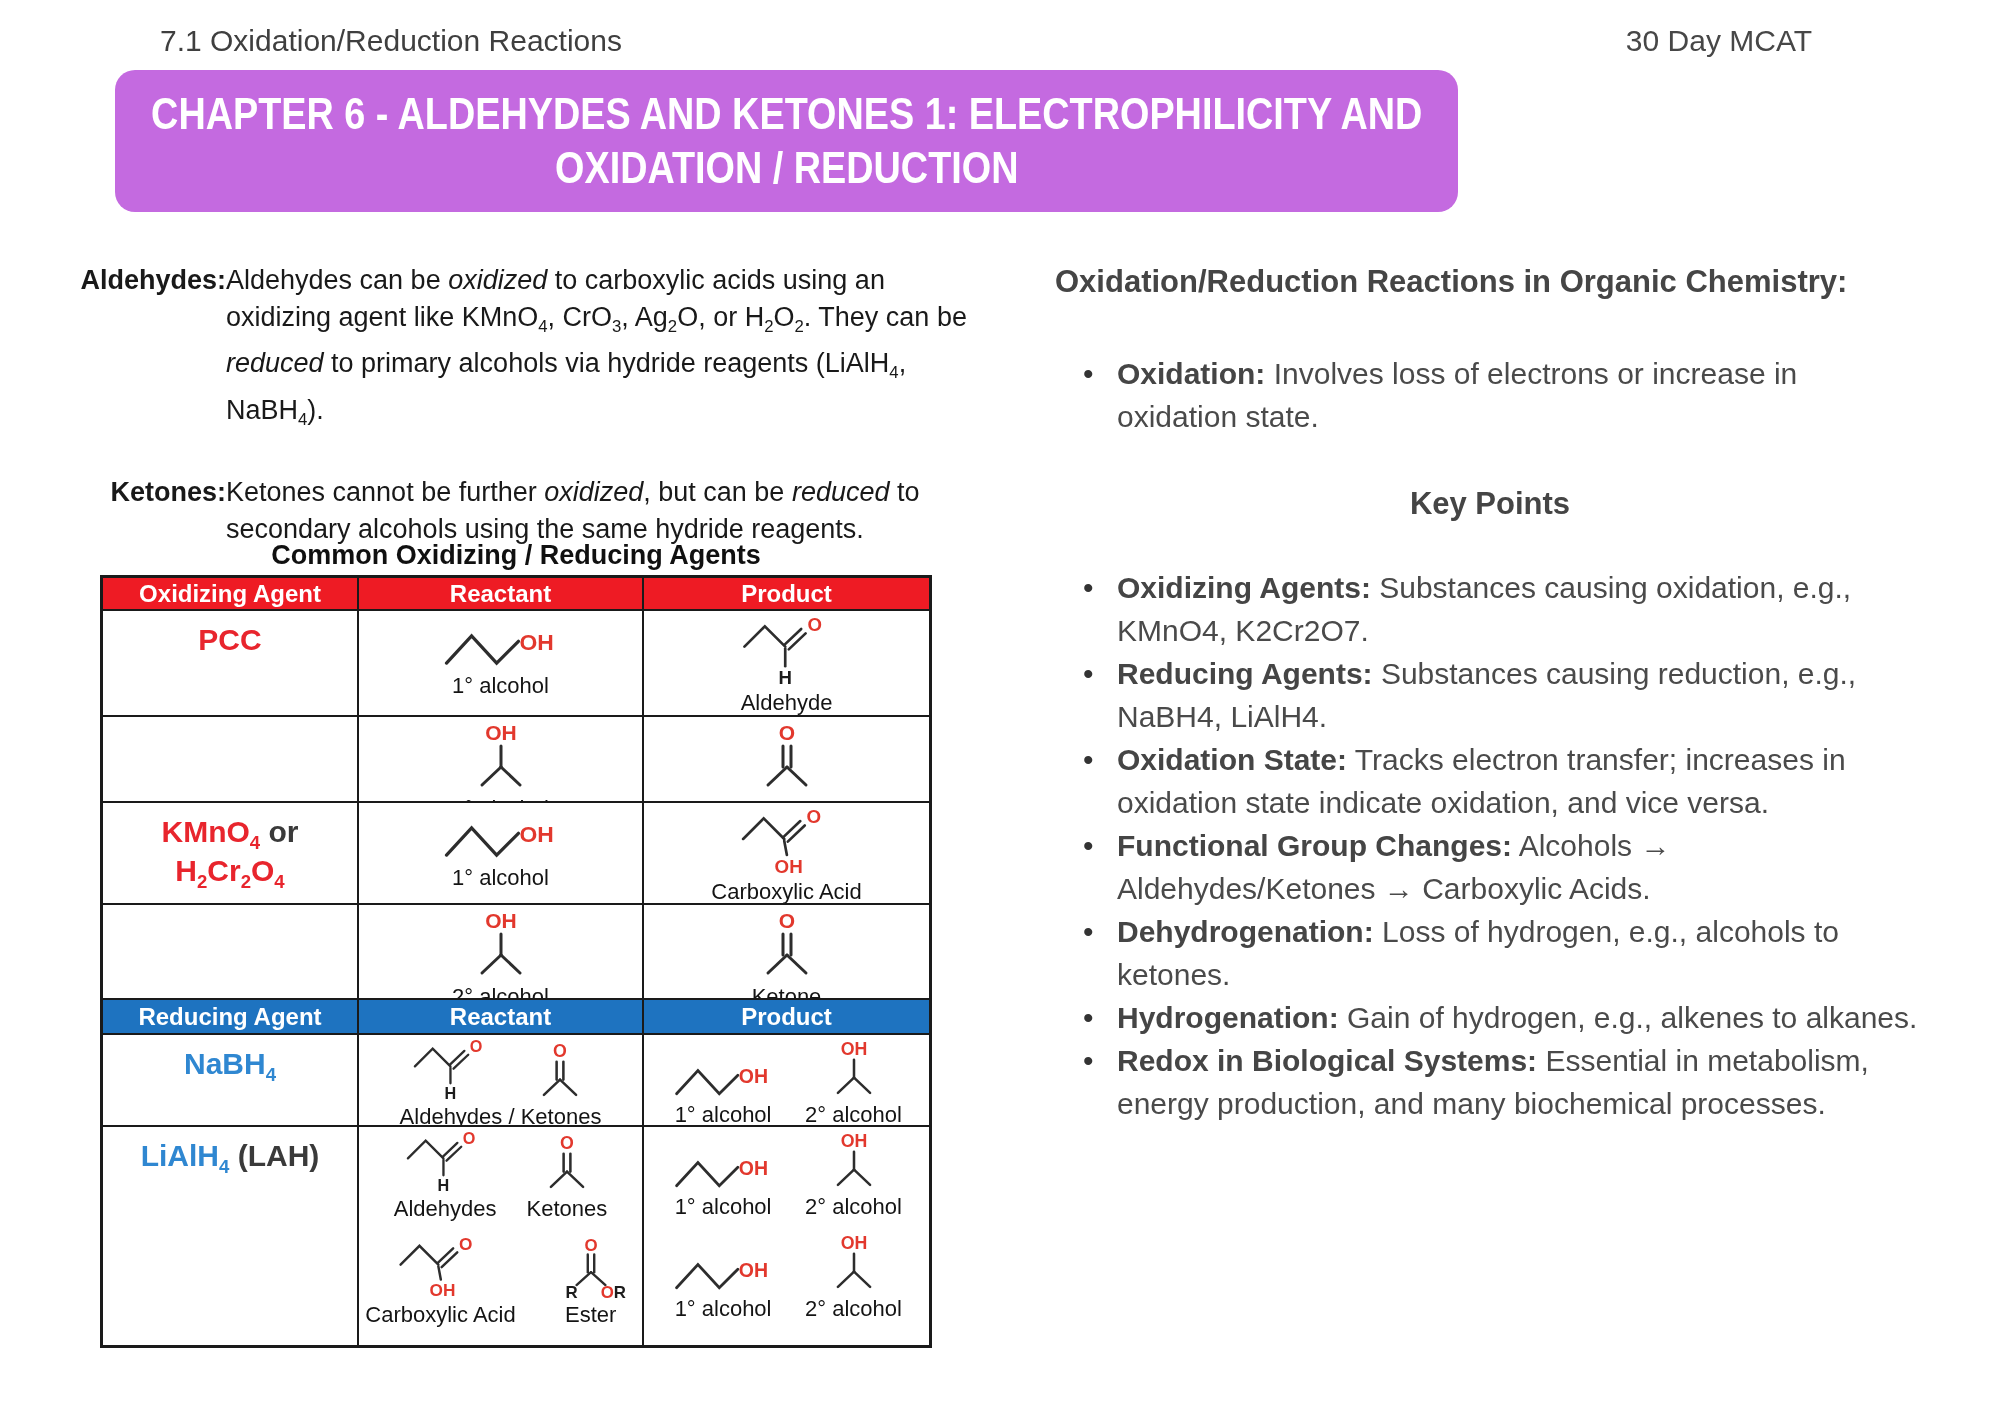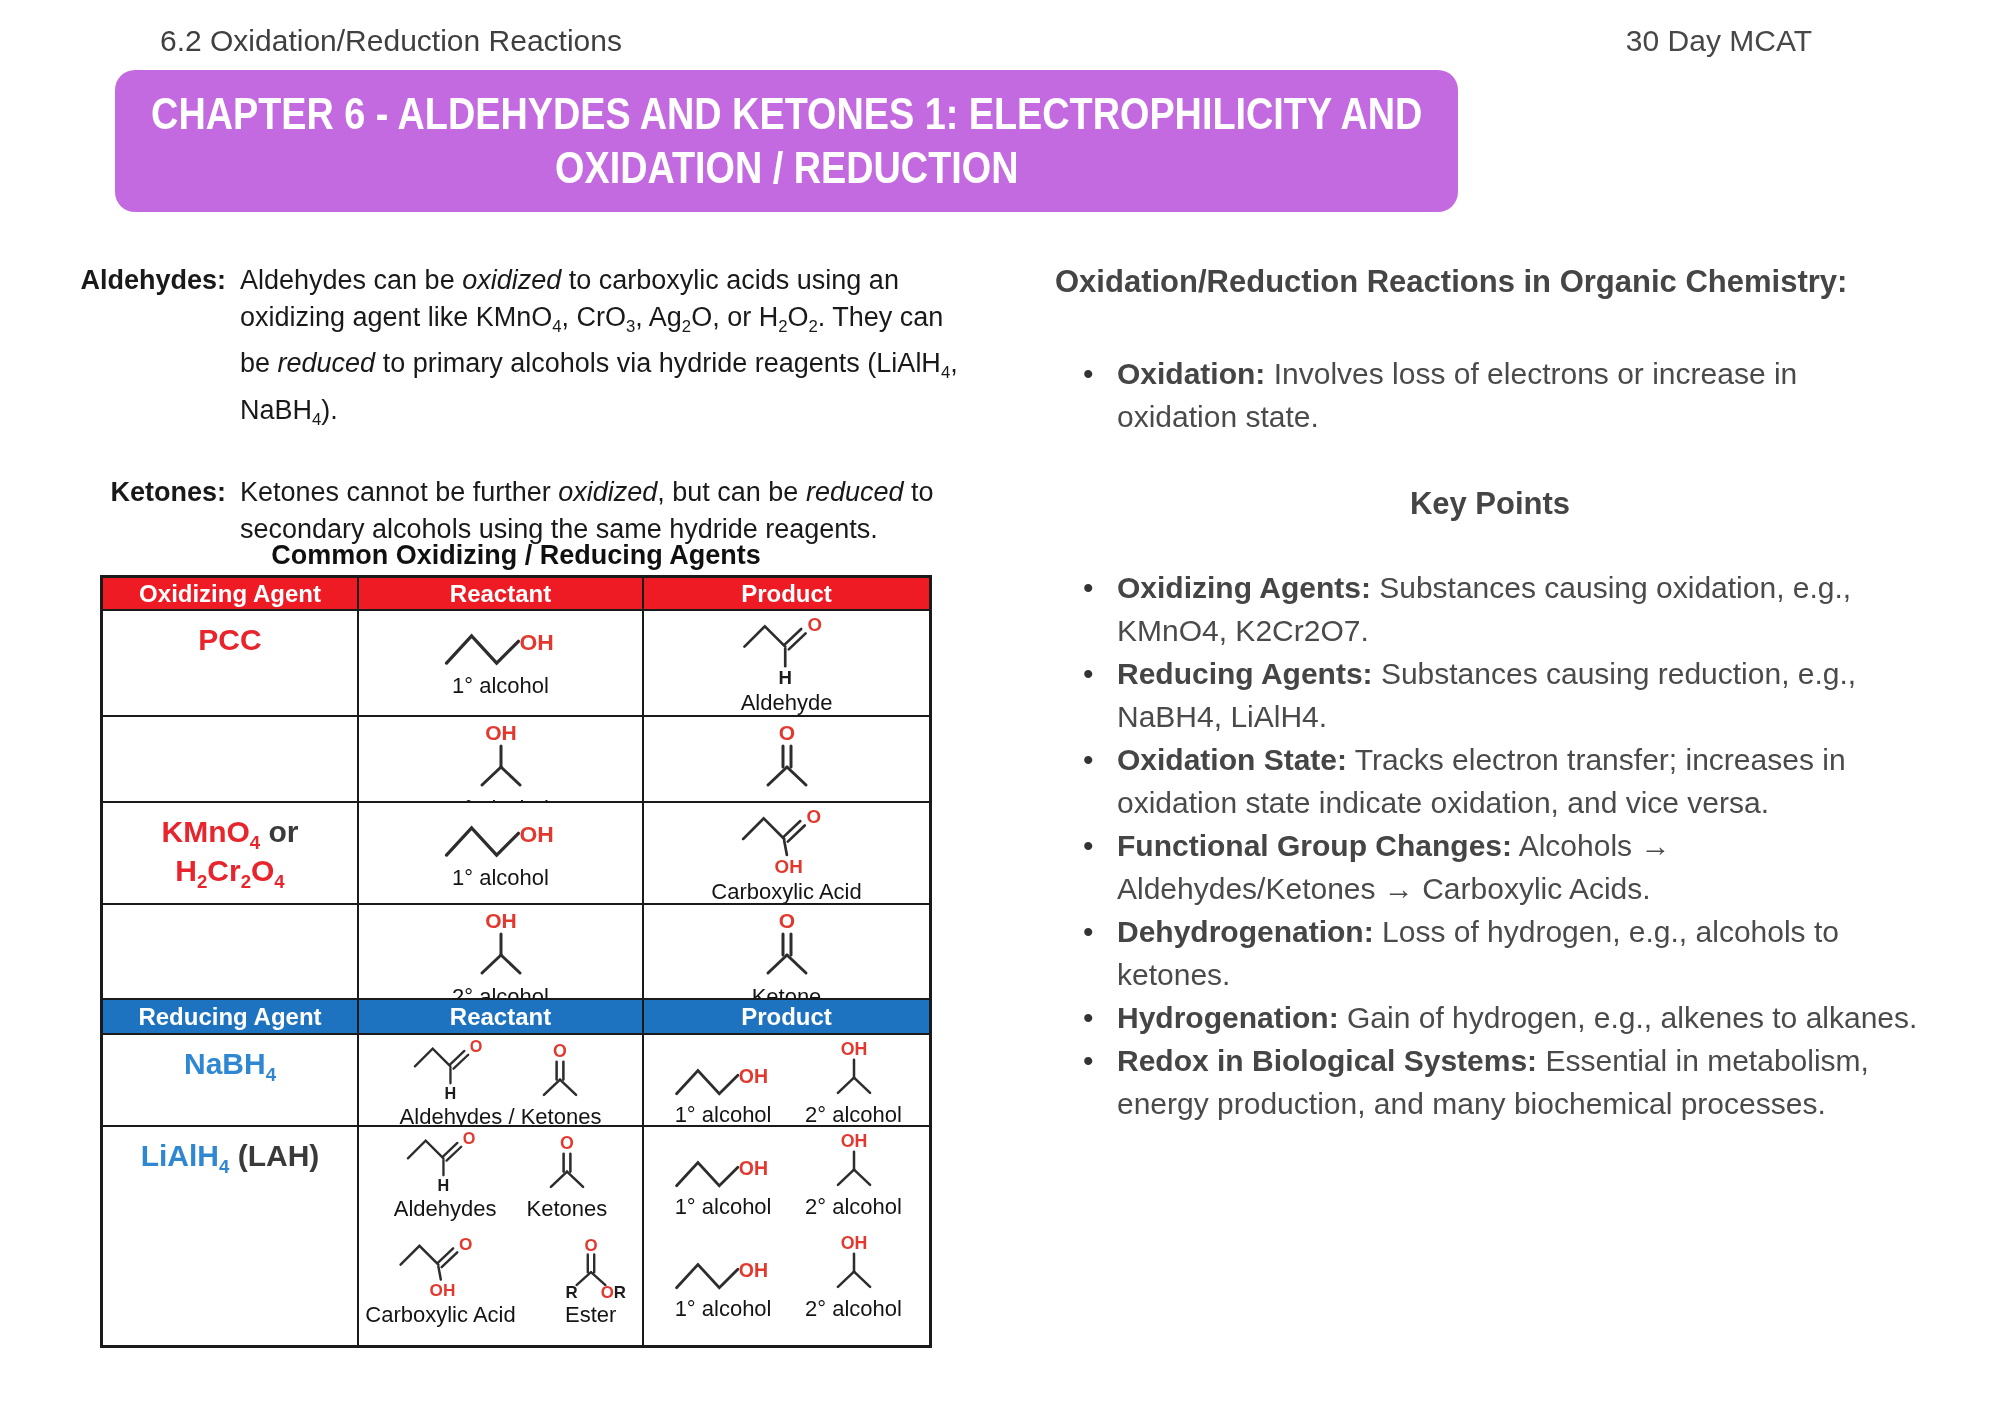--- a/index.html
+++ b/index.html
@@ -10,21 +10,21 @@
   .hdr-right{position:absolute;right:188px;top:24px;font-size:30px;color:#474747;}
 
   
   .banner{position:absolute;left:115px;top:70px;width:1343px;height:142px;background:#c46ae0;
           border-radius:20px;display:flex;align-items:center;justify-content:center;}
   .banner-text{color:#ffffff;font-weight:bold;font-size:45px;line-height:54px;text-align:center;
                transform:scaleX(0.84);white-space:nowrap;letter-spacing:0px;}
 
   
   .defs{position:absolute;left:78px;top:262px;width:892px;color:#191919;font-size:27px;line-height:37px;}
-  .def-row{display:grid;grid-template-columns:148px 1fr;column-gap:14px;margin-bottom:36px;}
+  .def-row{display:grid;grid-template-columns:148px 1fr;column-gap:0;margin-bottom:36px;}
   .def-term{font-weight:bold;text-align:right;}
   .def-text em{font-style:italic;}
   sub{font-size:0.62em;}
 
   
   .tbl-title{position:absolute;left:100px;top:540px;width:832px;text-align:center;
              font-size:27px;font-weight:bold;color:#101010;}
   .tbl{position:absolute;left:100px;top:575px;width:832px;border:3px solid #1a1a1a;box-sizing:border-box;background:#fff;}
   .trow{display:grid;grid-template-columns:256px 285px 285px;}
   .trow>div{border-right:2px solid #1a1a1a;border-bottom:2px solid #1a1a1a;box-sizing:border-box;overflow:hidden;}
@@ -48,21 +48,21 @@
   .rtitle{font-weight:bold;font-size:31px;line-height:40px;margin-bottom:50px;color:#454545;}
   .rcol ul{list-style:none;margin:0;padding:0 0 0 62px;}
   .rcol li{position:relative;}
   .rcol li::before{content:"\2022";position:absolute;left:-34px;top:0;color:#333;font-size:30px;}
   .lead{font-weight:bold;color:#454545;}
   .kp-title{font-weight:bold;font-size:31px;line-height:40px;margin:46px 0 42px;color:#454545;text-align:center;}
 </style>
 </head>
 <body>
 
-<div class="hdr-left">6.2 Oxidation/Reduction Reactions</div>
+<div class="hdr-left">7.1 Oxidation/Reduction Reactions</div>
 <div class="hdr-right">30 Day MCAT</div>
 
 <div class="banner">
   <div class="banner-text">
     <span style="display:block">CHAPTER 6 - ALDEHYDES AND KETONES 1: ELECTROPHILICITY AND</span>
     <span style="display:block">OXIDATION / REDUCTION</span>
   </div>
 </div>
 
 <div class="defs">

